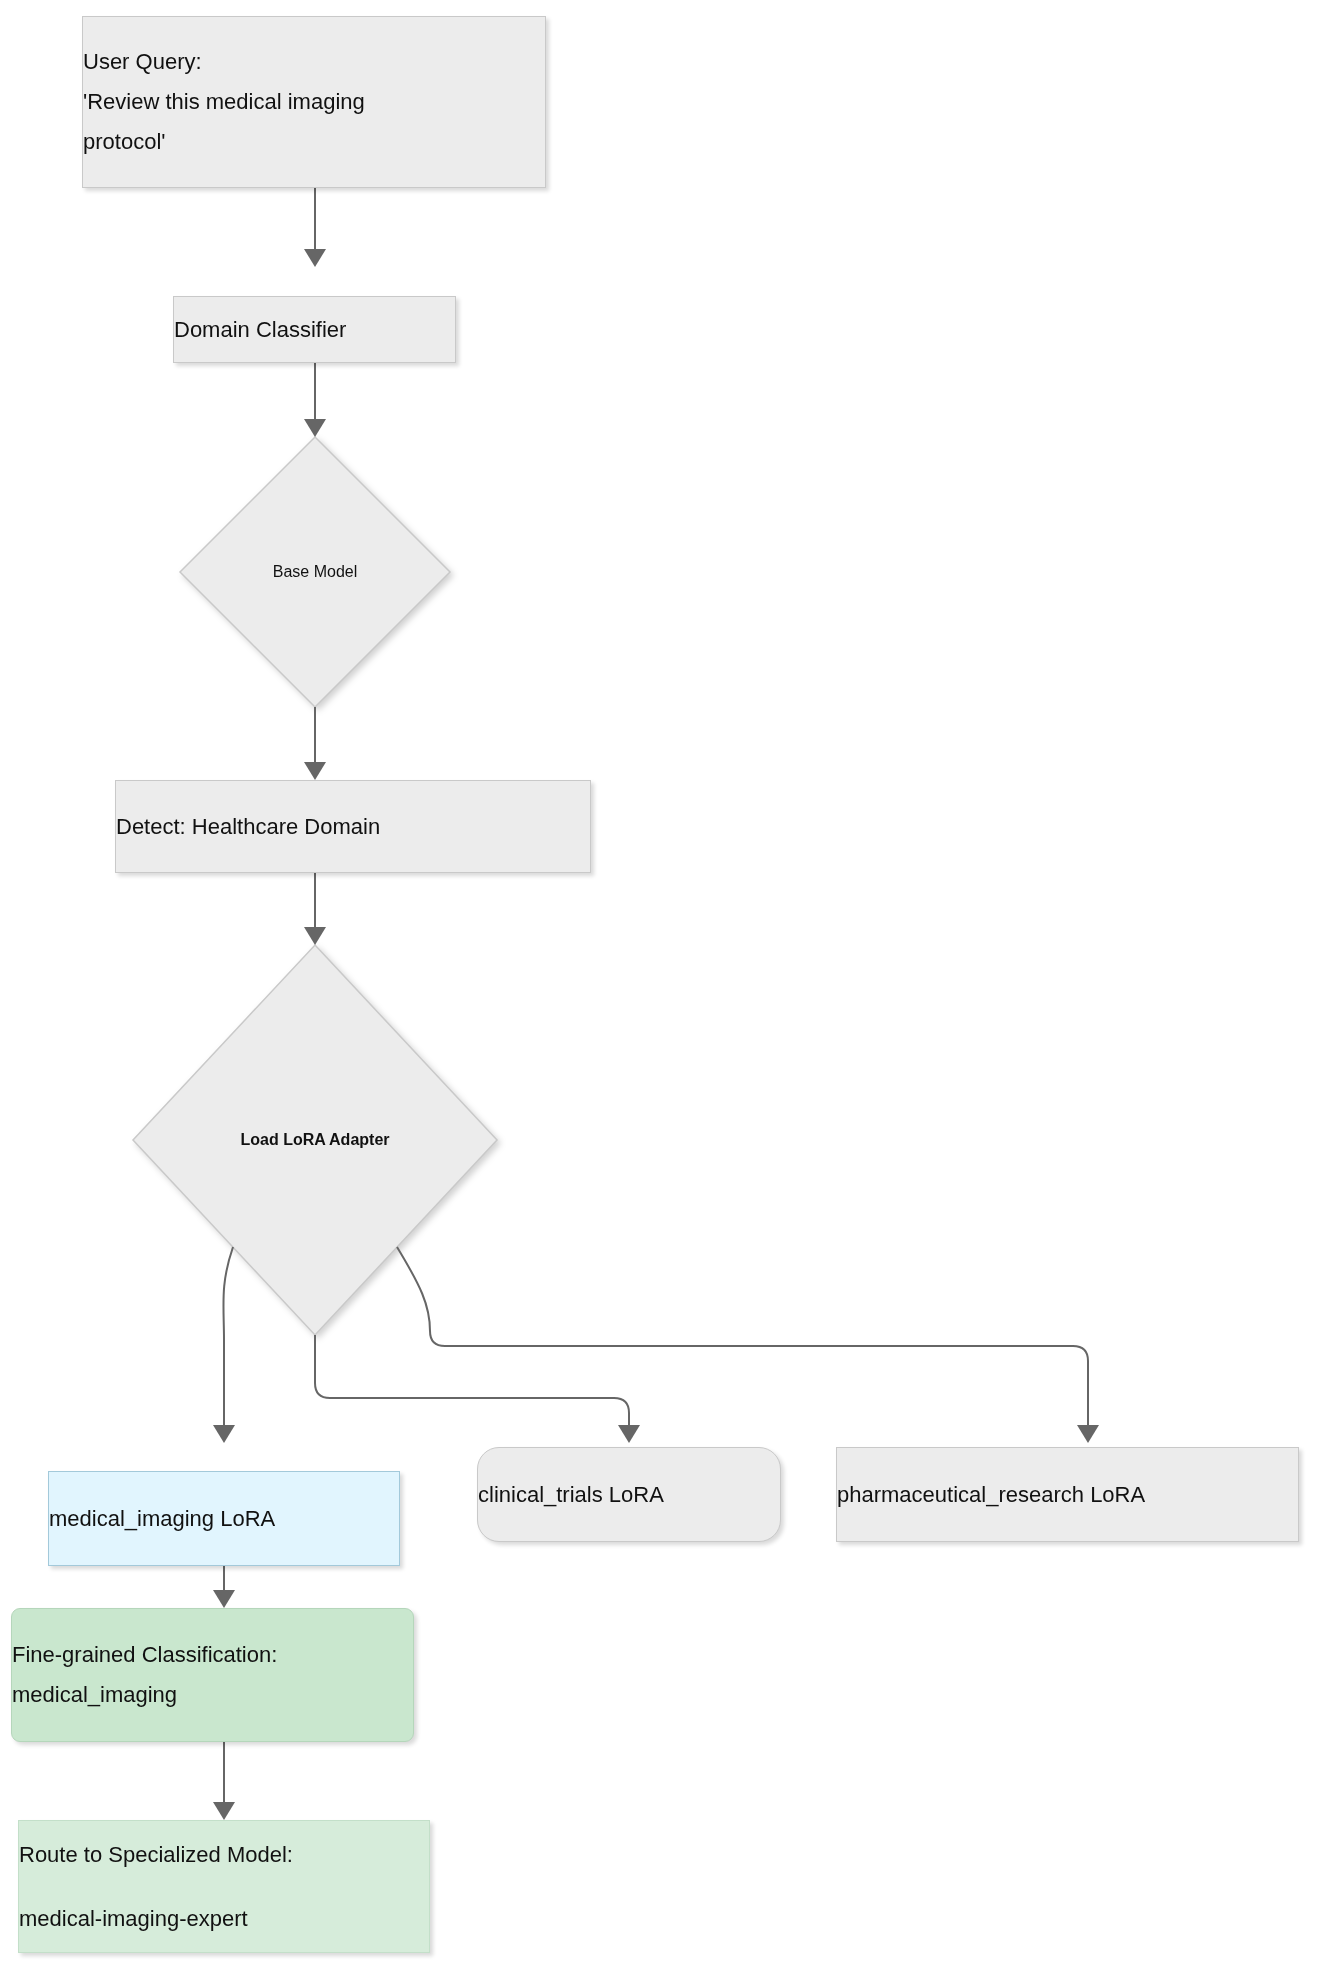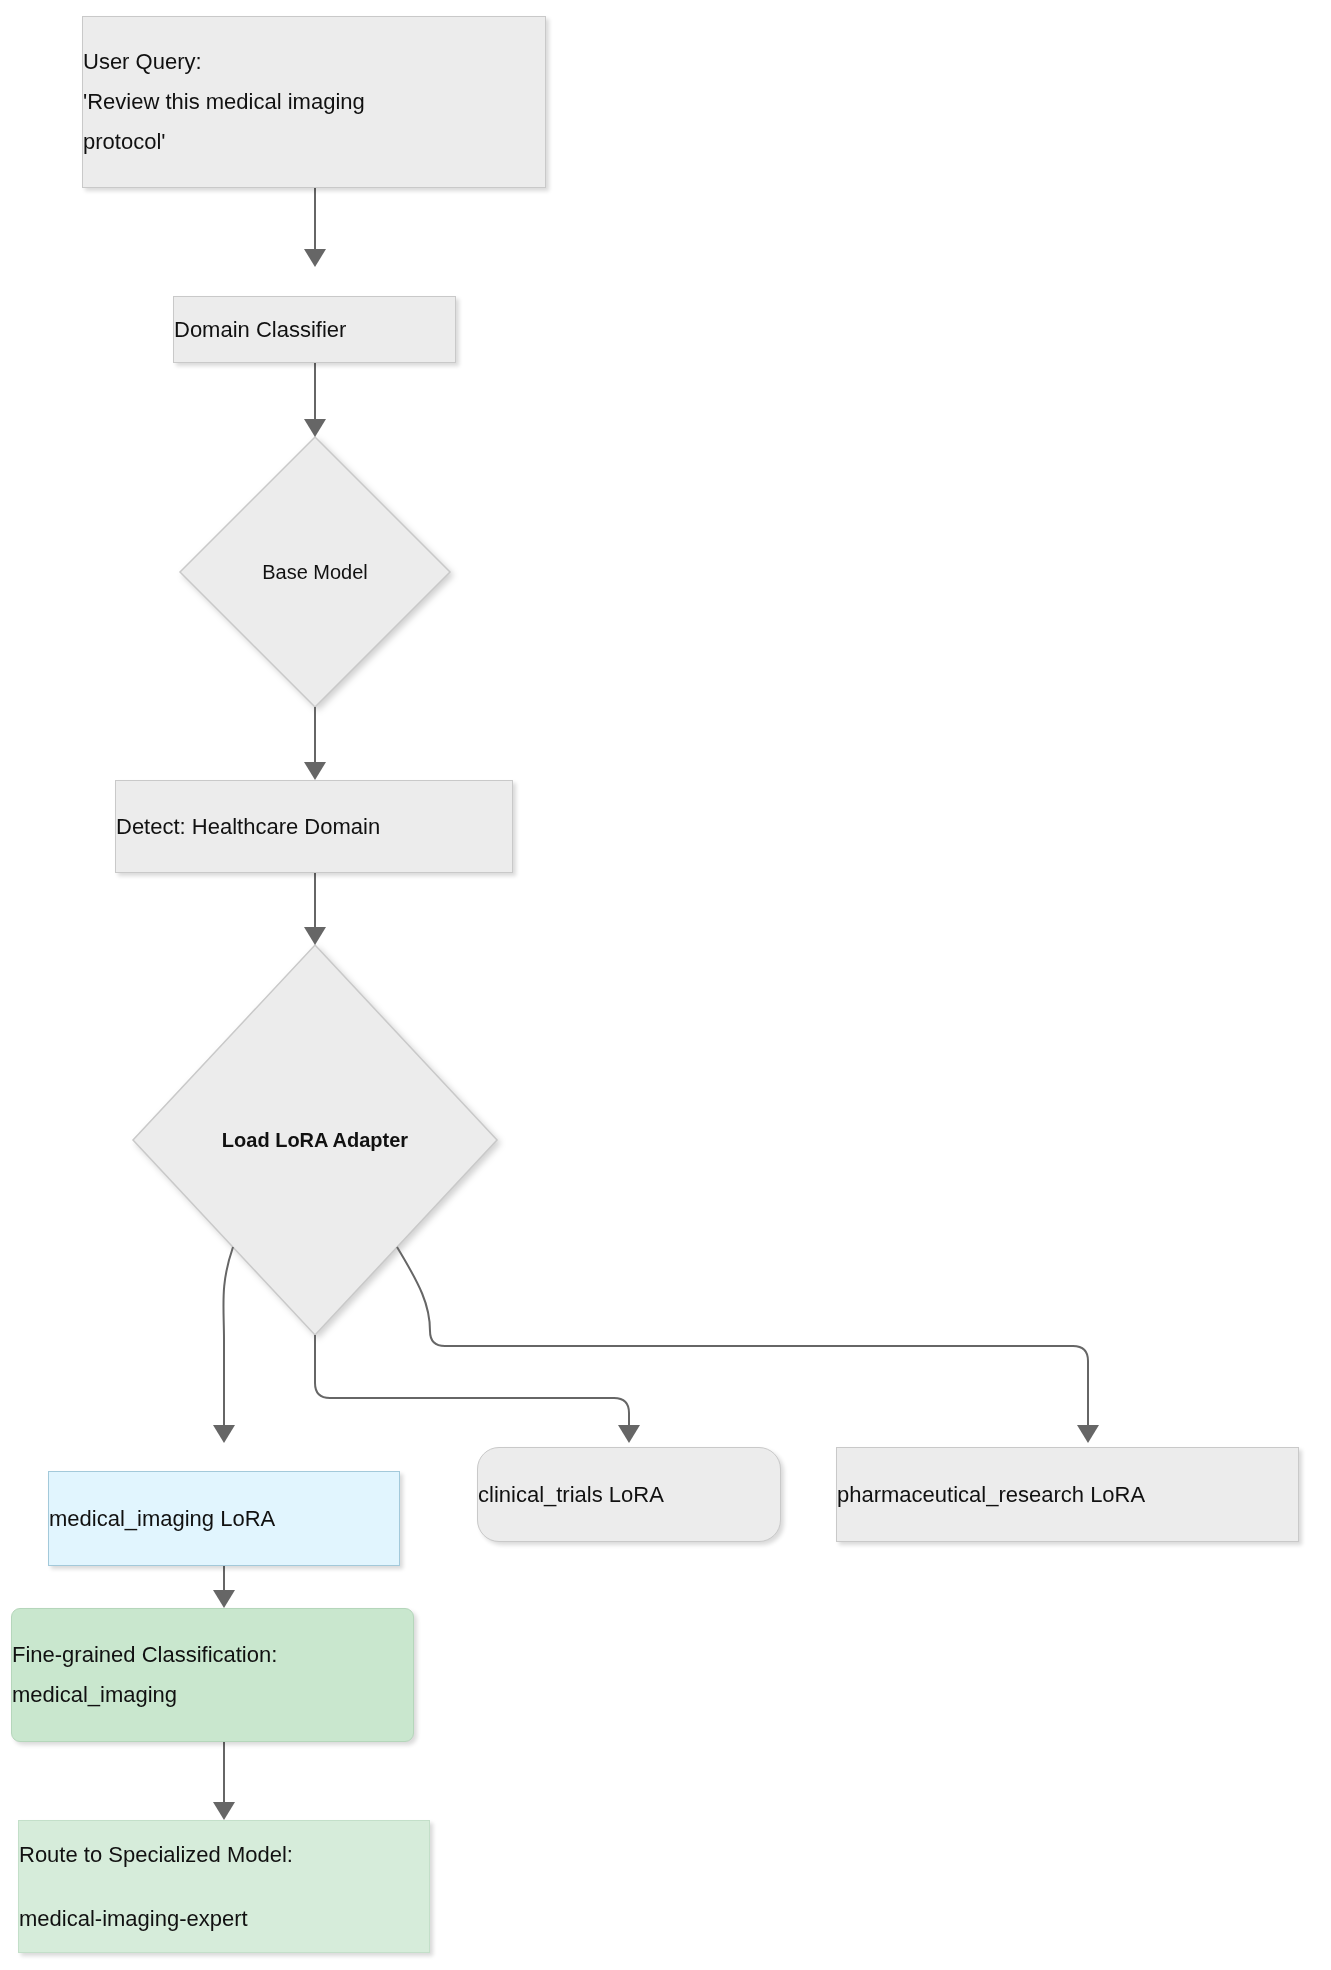--- a/index.html
+++ b/index.html
@@ -52,28 +52,28 @@
     background: var(--green1-fill, #c9e7ce);
     border-color: var(--green1-border, #b5d6bb);
   }
   .node.green2 {
     background: var(--green2-fill, #d6ecda);
     border-color: var(--green2-border, #c3dfc9);
   }
   .diamond-label {
     position: absolute;
     transform: translate(-50%, -50%);
-    font-size: 20px;
+    font-size: 16px;
     white-space: nowrap;
     text-align: right;
   }
   
   #node-user-query            { left: 82px;  top: 16px;   width: 464px; height: 172px; }
   #node-domain-classifier     { left: 173px; top: 267px;  width: 283px; height: 67px; margin-top: 29px; }
-  #node-detect                { left: 115px; top: 780px;  width: 398px; height: 93px; }
+  #node-detect                { left: 115px; top: 780px;  width: 476px; height: 93px; }
   #node-medical-imaging-lora  { left: 48px;  top: 1447px; width: 352px; height: 95px; }
   #node-clinical-trials-lora  { left: 477px; top: 1447px; width: 304px; height: 95px; border-radius: 22px; }
   #node-pharma-lora           { left: 836px; top: 1447px; width: 463px; height: 95px; }
   #node-fine-grained          { left: 11px;  top: 1608px; width: 403px; height: 134px; border-radius: 9px; }
   #node-route                 { left: 18px;  top: 1820px; width: 412px; height: 133px; gap: 24px; }
   #label-base-model           { left: 315px; top: 572px; }
   #label-load-lora            { left: 315px; top: 1140px; font-weight: bold; }
 </style>
 </head>
 <body>

